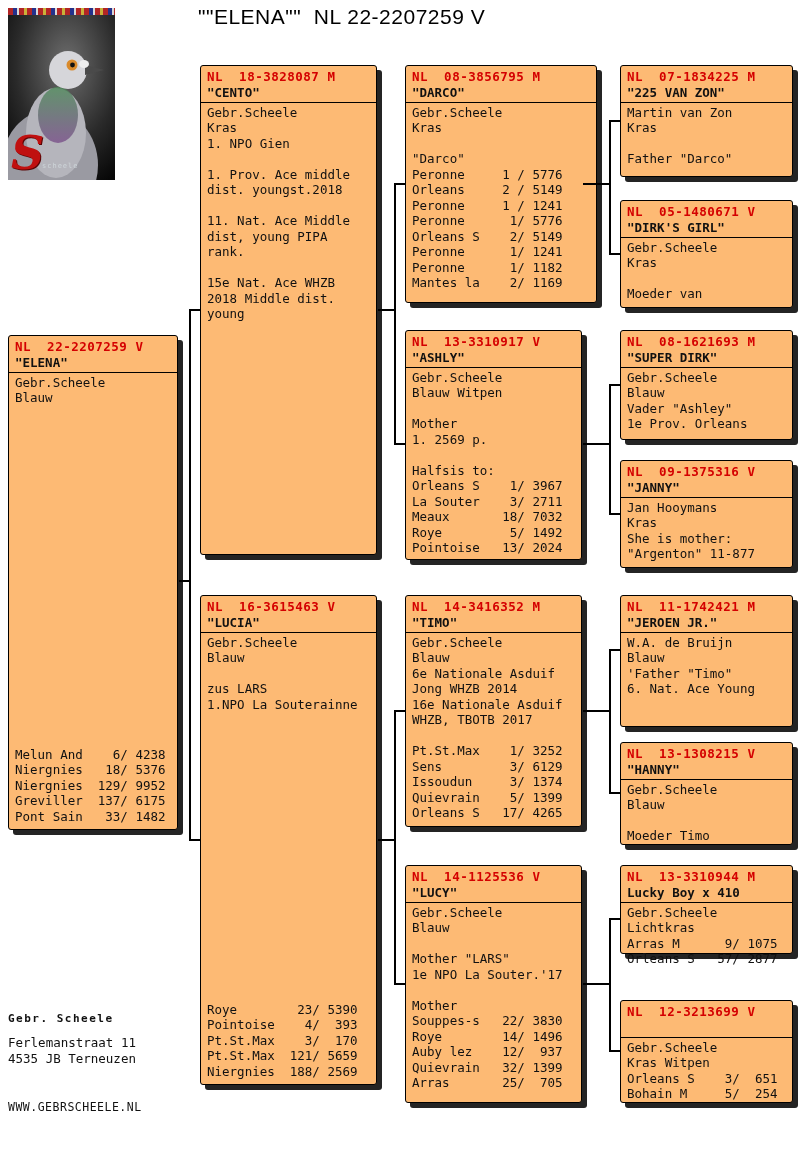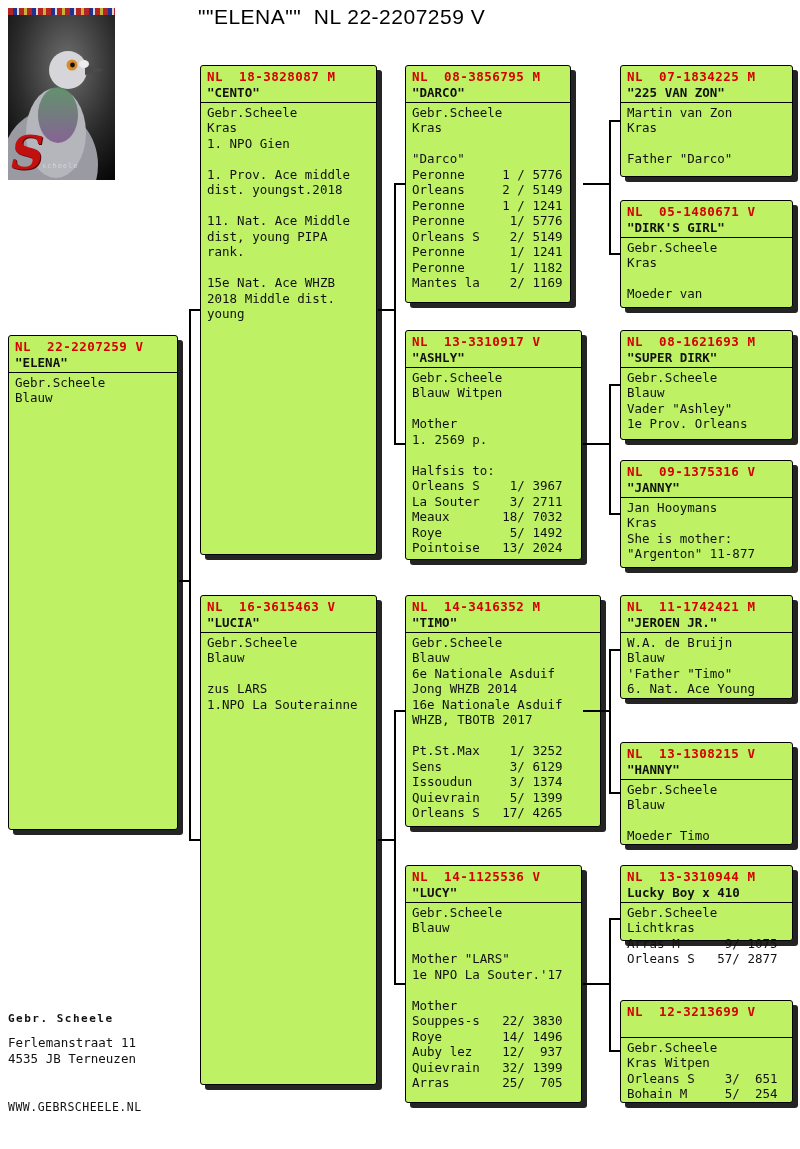--- a/index.html
+++ b/index.html
@@ -1,21 +1,21 @@
 <!DOCTYPE html>
 <html><head>
 <meta charset="utf-8">
 <style>
   html,body{margin:0;padding:0;background:#fff;}
   #page{position:relative;width:800px;height:1149px;background:#ffffff;
         font-family:"DejaVu Sans Mono",monospace;color:#111;overflow:hidden;}
   .title{position:absolute;left:198px;top:5px;font-family:"Liberation Sans",sans-serif;
          font-size:21px;color:#000;white-space:pre;letter-spacing:0.5px;}
   
-  .pbox{position:absolute;box-sizing:border-box;background:#bef264;border:1.5px solid #000;
+  .pbox{position:absolute;box-sizing:border-box;background:#fdba74;border:1.5px solid #000;
         border-radius:3px;box-shadow:5px 5px 0 #242424;padding:3px 6px 5px;
         display:flex;flex-direction:column;font-size:12.5px;line-height:15.5px;}
   .ring{color:#d40000;font-weight:bold;white-space:pre;letter-spacing:0.5px;}
   .pname{font-weight:bold;white-space:pre;min-height:16px;margin:0 -6px 2px;
          padding:0 6px 1px;border-bottom:1.5px solid #000;}
   .pbody{white-space:pre;}
   .presults{white-space:pre;margin-top:auto;}
   
   .hl{position:absolute;height:2px;background:#000;}
   .vl{position:absolute;width:2px;background:#000;}
@@ -67,20 +67,25 @@
     </svg>
     <div class="logo-s">S</div>
     <div class="logo-sub">scheele</div>
   </div>
 
   <div class="pbox" style="left:8px;top:335px;width:170px;height:495px">
     <div class="ring">NL  22-2207259 V</div>
     <div class="pname">"ELENA"</div>
     <div class="pbody">Gebr.Scheele
 Blauw</div>
+    <div class="presults">Melun And    6/ 4238
+Niergnies   18/ 5376
+Niergnies  129/ 9952
+Greviller  137/ 6175
+Pont Sain   33/ 1482</div>
   </div>
 
   <div class="pbox" style="left:200px;top:65px;width:177px;height:490px">
     <div class="ring">NL  18-3828087 M</div>
     <div class="pname">"CENTO"</div>
     <div class="pbody">Gebr.Scheele
 Kras
 1. NPO Gien
 
 1. Prov. Ace middle
@@ -96,23 +101,28 @@
   </div>
 
   <div class="pbox" style="left:200px;top:595px;width:177px;height:490px">
     <div class="ring">NL  16-3615463 V</div>
     <div class="pname">"LUCIA"</div>
     <div class="pbody">Gebr.Scheele
 Blauw
 
 zus LARS
 1.NPO La Souterainne</div>
-  </div>
-
-  <div class="pbox" style="left:405px;top:65px;width:166px;height:238px">
+    <div class="presults">Roye        23/ 5390
+Pointoise    4/  393
+Pt.St.Max    3/  170
+Pt.St.Max  121/ 5659
+Niergnies  188/ 2569</div>
+  </div>
+
+  <div class="pbox" style="left:405px;top:65px;width:192px;height:238px">
     <div class="ring">NL  08-3856795 M</div>
     <div class="pname">"DARCO"</div>
     <div class="pbody">Gebr.Scheele
 Kras
 
 "Darco"
 Peronne     1 / 5776
 Orleans     2 / 5149
 Peronne     1 / 1241
 Peronne      1/ 5776
@@ -132,21 +142,21 @@
 1. 2569 p.
 
 Halfsis to:
 Orleans S    1/ 3967
 La Souter    3/ 2711
 Meaux       18/ 7032
 Roye         5/ 1492
 Pointoise   13/ 2024</div>
   </div>
 
-  <div class="pbox" style="left:405px;top:595px;width:196px;height:232px">
+  <div class="pbox" style="left:405px;top:595px;width:177px;height:232px">
     <div class="ring">NL  14-3416352 M</div>
     <div class="pname">"TIMO"</div>
     <div class="pbody">Gebr.Scheele
 Blauw
 6e Nationale Asduif
 Jong WHZB 2014
 16e Nationale Asduif
 WHZB, TBOTB 2017
 
 Pt.St.Max    1/ 3252
@@ -202,39 +212,39 @@
 
   <div class="pbox" style="left:620px;top:460px;width:173px;height:108px">
     <div class="ring">NL  09-1375316 V</div>
     <div class="pname">"JANNY"</div>
     <div class="pbody">Jan Hooymans
 Kras
 She is mother:
 "Argenton" 11-877</div>
   </div>
 
-  <div class="pbox" style="left:620px;top:595px;width:173px;height:104px">
+  <div class="pbox" style="left:620px;top:595px;width:173px;height:132px">
     <div class="ring">NL  11-1742421 M</div>
     <div class="pname">"JEROEN JR."</div>
     <div class="pbody">W.A. de Bruijn
 Blauw
 'Father "Timo"
 6. Nat. Ace Young</div>
   </div>
 
   <div class="pbox" style="left:620px;top:742px;width:173px;height:103px">
     <div class="ring">NL  13-1308215 V</div>
     <div class="pname">"HANNY"</div>
     <div class="pbody">Gebr.Scheele
 Blauw
 
 Moeder Timo</div>
   </div>
 
-  <div class="pbox" style="left:620px;top:865px;width:173px;height:76px">
+  <div class="pbox" style="left:620px;top:865px;width:173px;height:89px">
     <div class="ring">NL  13-3310944 M</div>
     <div class="pname">Lucky Boy x 410</div>
     <div class="pbody">Gebr.Scheele
 Lichtkras
 Arras M      9/ 1075
 Orleans S   57/ 2877</div>
   </div>
 
   <div class="pbox" style="left:620px;top:1000px;width:173px;height:103px">
     <div class="ring">NL  12-3213699 V</div>

